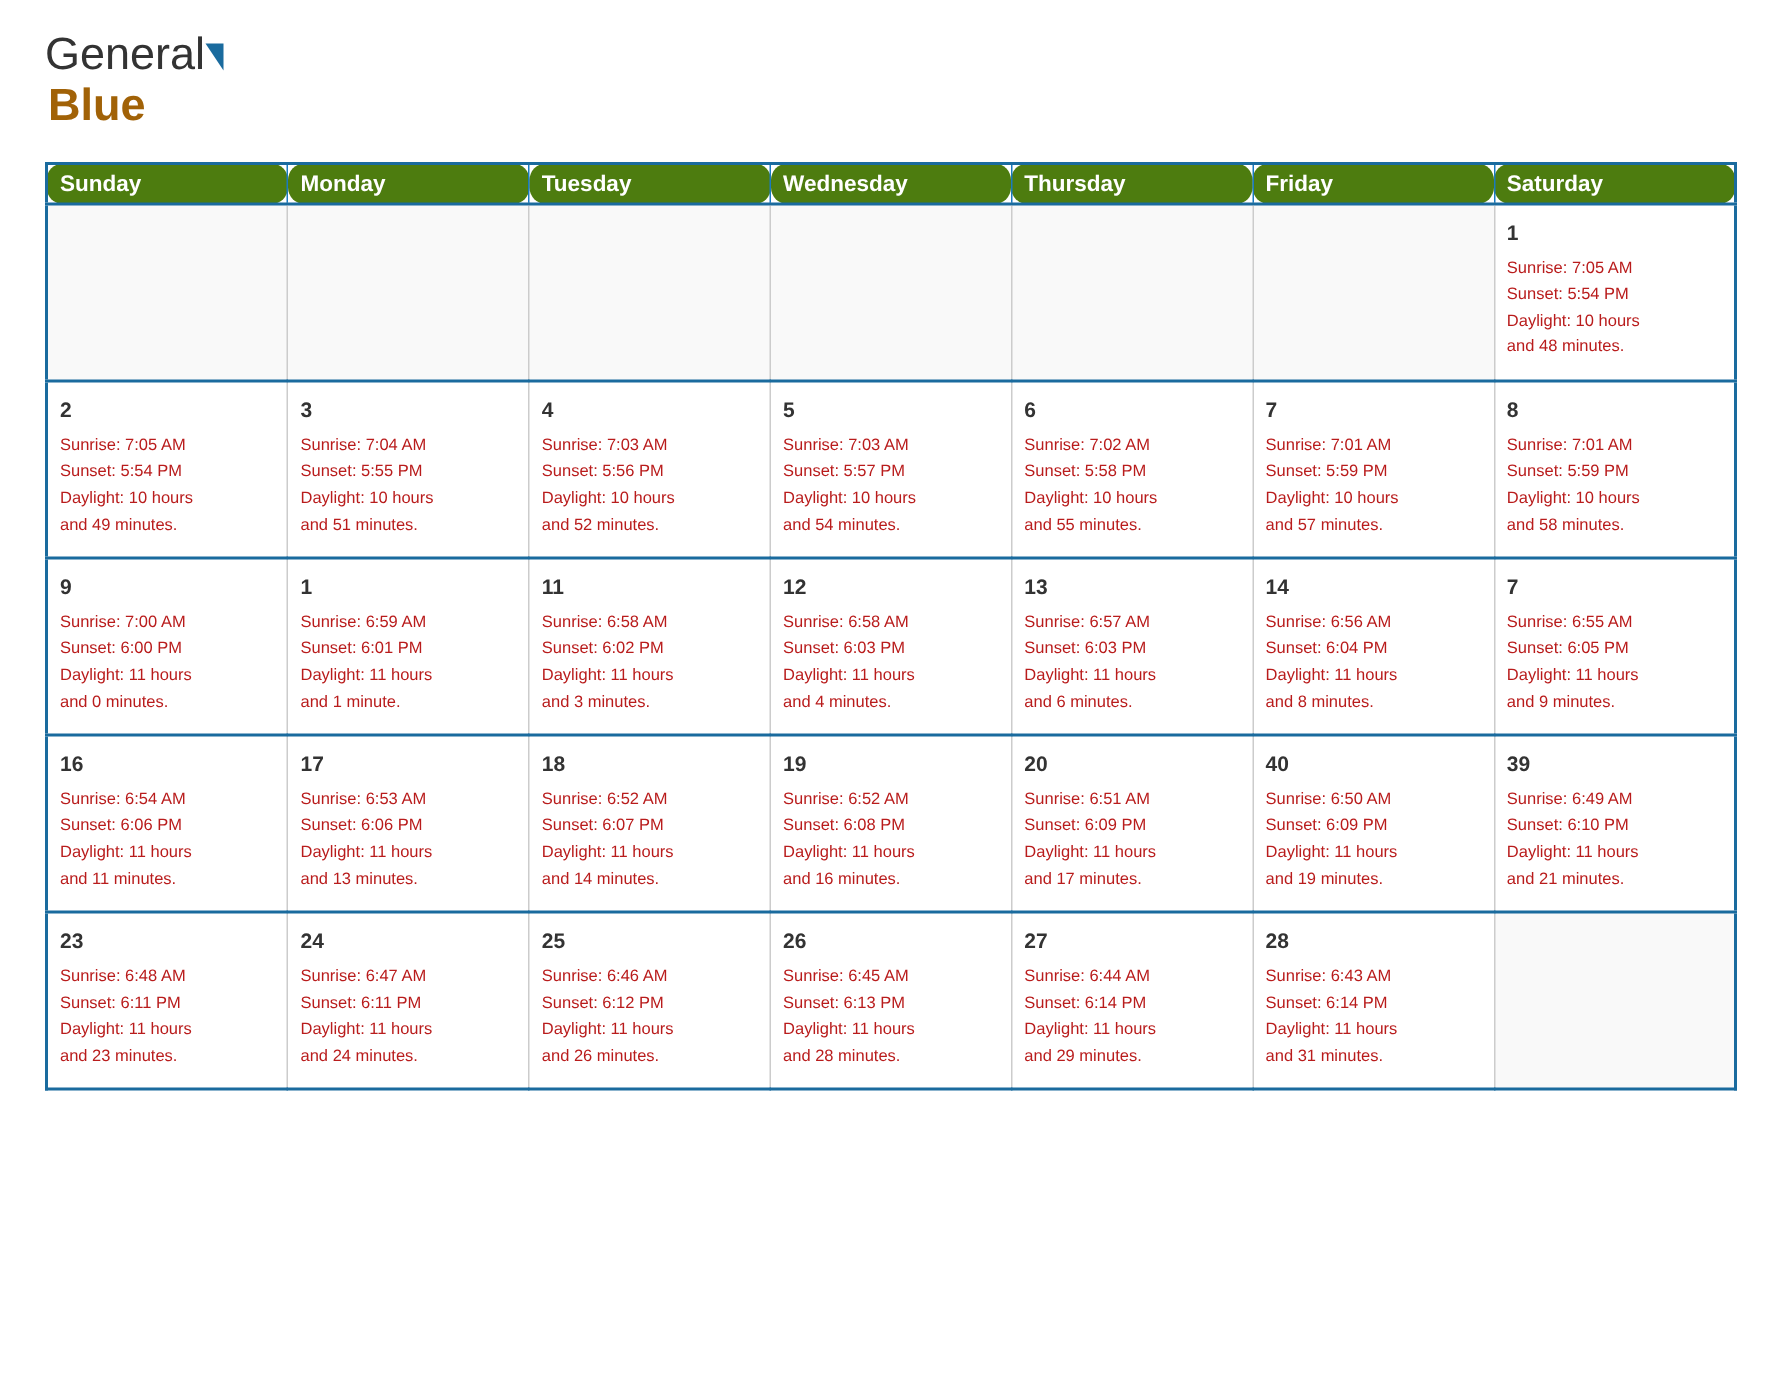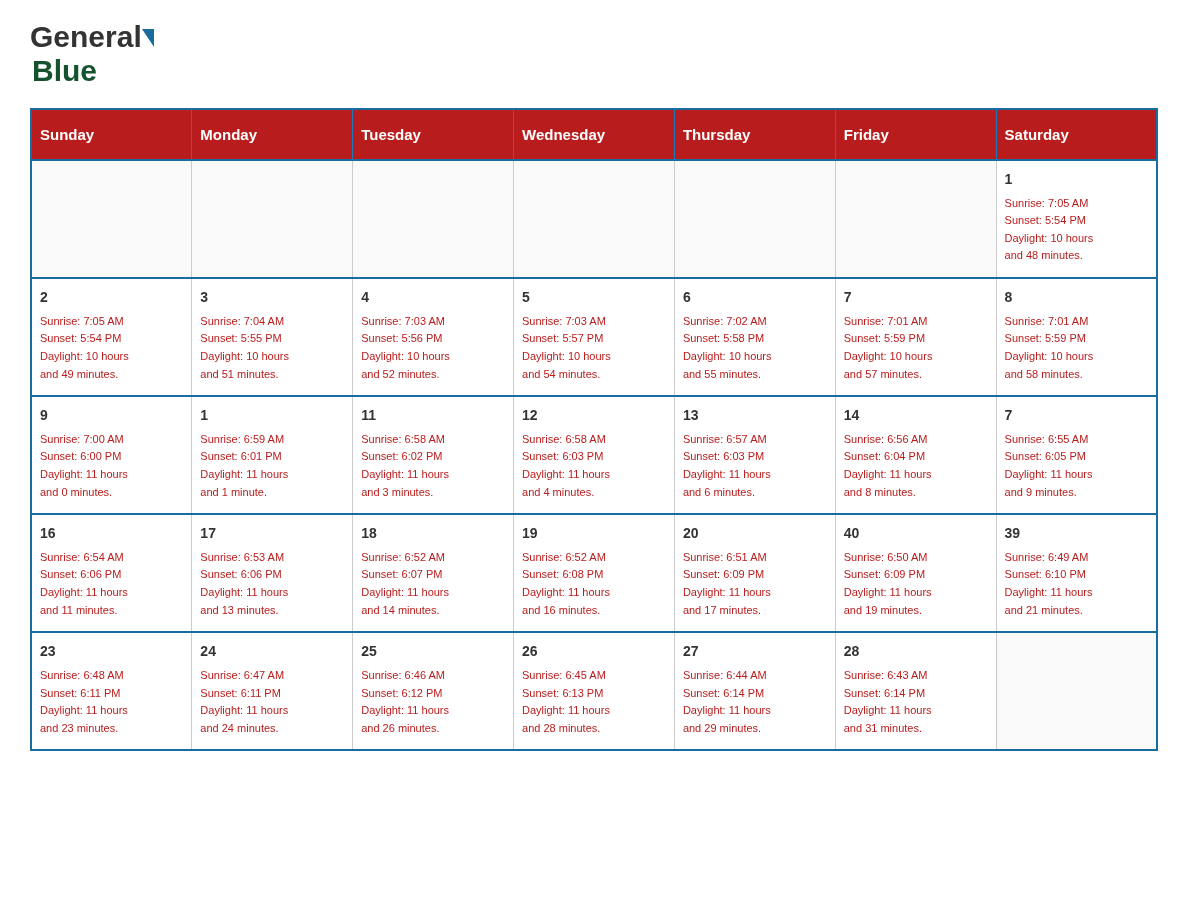--- a/index.html
+++ b/index.html
@@ -32,27 +32,28 @@
     .location {
       font-size: 22px;
       color: #444;
     }
     .calendar {
       width: 100%;
       border-collapse: collapse;
       border: 2px solid #1a6b9e;
     }
     .calendar thead tr th {
-      background-color: #b91c1c;
+      background-color: #4d7c0f;
       color: #fff;
       font-size: 15px;
       font-weight: bold;
-      padding: 16px 8px;
+      padding: 4px 8px;
       text-align: left;
       border-right: 1px solid #1a7abf;
+      border-radius: 11px;
     }
     .calendar thead tr th:last-child {
       border-right: none;
     }
     .calendar tbody tr {
       border-top: 2px solid #1a6b9e;
     }
     .calendar tbody tr td {
       vertical-align: top;
       padding: 8px 8px 12px 8px;
@@ -79,41 +80,41 @@
     }
     .empty-cell {
       background: #f9f9f9;
     }
     .logo-top {
       display: flex;
       align-items: center;
     }
     .logo-general-part {
       font-size: 30px;
-      font-weight: bold;
+      font-weight: normal;
       color: #333;
     }
     .logo-triangle {
       width: 0;
       height: 0;
       border-left: 12px solid transparent;
       border-right: 0px solid transparent;
       border-top: 18px solid #1a6b9e;
       display: inline-block;
       margin-bottom: -2px;
     }
     .logo-row2 {
       display: flex;
       align-items: center;
       padding-left: 2px;
     }
     .logo-blue-part {
       font-size: 30px;
       font-weight: bold;
-      color: #14532d;
+      color: #a16207;
     }
   </style>
 </head>
 <body>
 
 <div class="header">
   <div class="logo">
     <div class="logo-top">
       <span class="logo-general-part">General</span>
       <span class="logo-triangle"></span>

